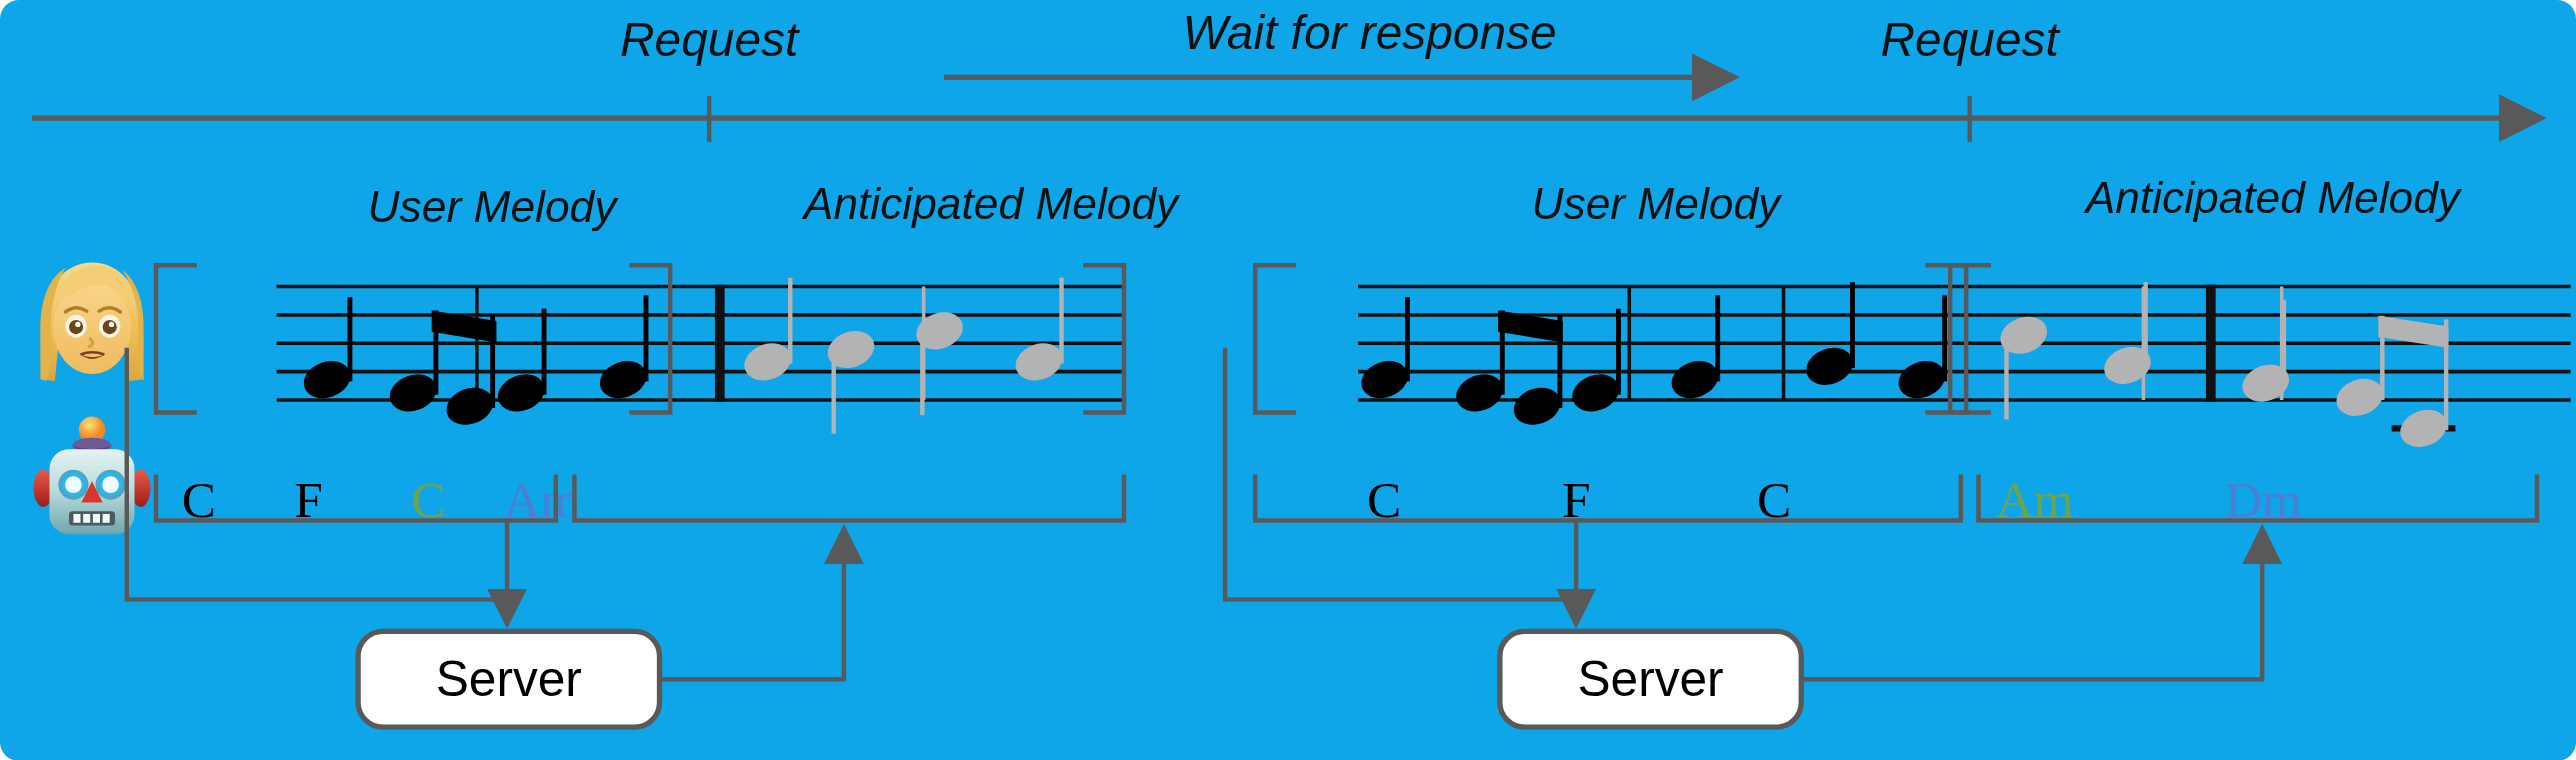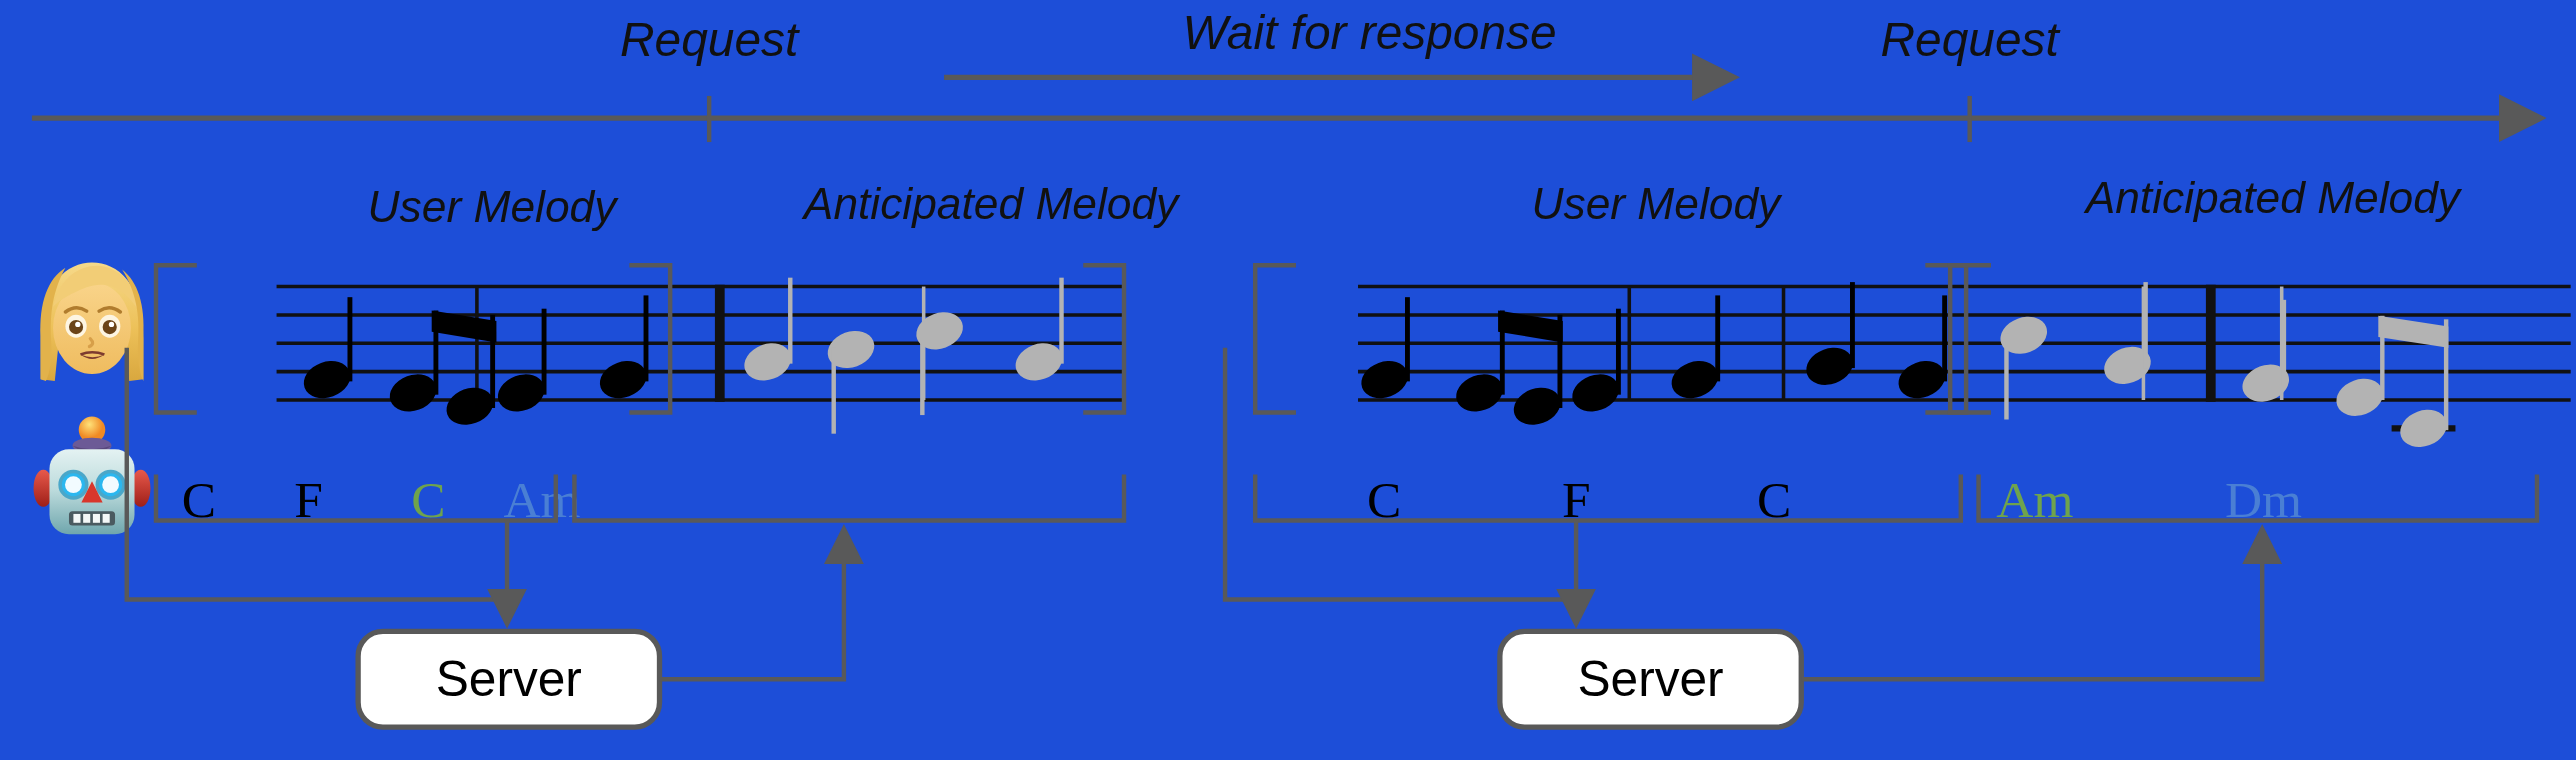--- a/index.html
+++ b/index.html
@@ -7,22 +7,23 @@
     padding: 0;
     background: #ffffff;
   }
   body {
     font-family: "Liberation Sans", sans-serif;
   }
   #stage {
     position: relative;
     width: 2576px;
     height: 761px;
-    background: #1d4ed8;
+    background: #0ea5e9;
     overflow: hidden;
+    border-radius: 19px;
   }
   #stage svg.layer {
     position: absolute;
     left: 0;
     top: 0;
     width: 2576px;
     height: 761px;
   }
   .tl-label {
     font-family: "Liberation Sans", sans-serif;

